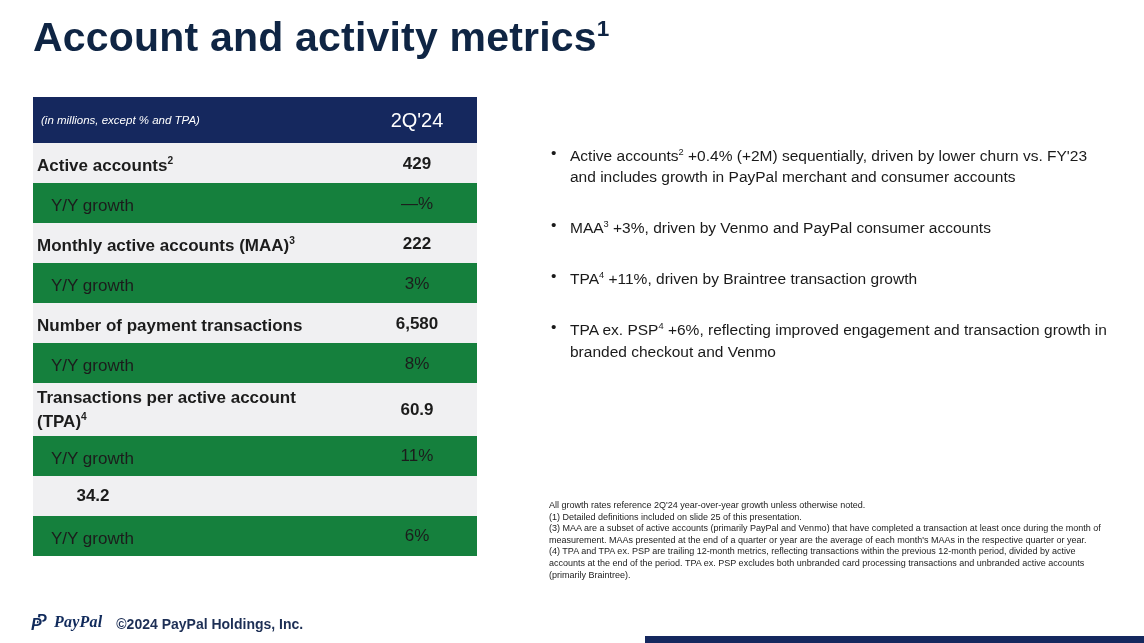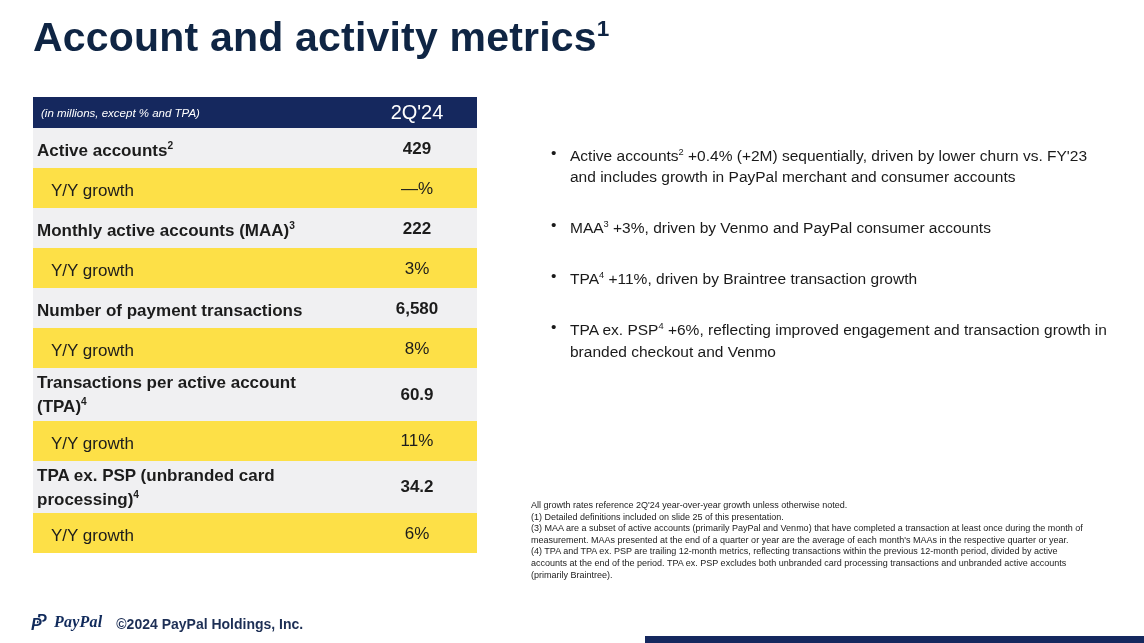--- a/index.html
+++ b/index.html
@@ -28,21 +28,21 @@
     position: absolute;
     left: 33px;
     top: 97px;
     width: 444px;
   }
   .t-header {
     display: flex;
     align-items: center;
     background: #15285e;
     color: #ffffff;
-    height: 31px;
+    height: 46px;
   }
   .t-note {
     flex: 1;
     font-style: italic;
     font-size: 11.5px;
     padding-left: 8px;
   }
   .t-period {
     width: 120px;
     text-align: center;
@@ -51,21 +51,21 @@
   }
   .t-row {
     display: flex;
     align-items: center;
     min-height: 40px;
     color: #1c1c1c;
     font-size: 17px;
     line-height: 19px;
   }
   .t-row.metric { background: #f0f0f2; font-weight: 700; }
-  .t-row.growth { background: #fde047; font-weight: 400; }
+  .t-row.growth { background: #15803d; font-weight: 400; }
   .t-label { flex: 1; padding: 5px 10px 5px 4px; }
   .t-row.growth .t-label { padding-left: 18px; }
   .t-label sup { font-size: 60%; vertical-align: super; }
   .t-value { width: 120px; text-align: center; }
 
   
   .bullets {
     position: absolute;
     left: 548px;
     top: 142px;
@@ -82,21 +82,21 @@
     width: 22px;
     flex: 0 0 22px;
     text-align: left;
     padding-left: 3px;
   }
   .bullet-text sup { font-size: 60%; vertical-align: super; }
 
   
   .footnotes {
     position: absolute;
-    left: 531px;
+    left: 549px;
     top: 500px;
     width: 560px;
     font-size: 9px;
     line-height: 11.6px;
     color: #222222;
   }
   .footnotes p { margin: 0; }
 
   
   .footer {
@@ -174,21 +174,20 @@
     </div>
     <div class="t-row metric">
       <span class="t-label"><span>Transactions per active account (TPA)</span><sup>4</sup></span>
       <span class="t-value">60.9</span>
     </div>
     <div class="t-row growth">
       <span class="t-label"><span>Y/Y growth</span><sup></sup></span>
       <span class="t-value">11%</span>
     </div>
     <div class="t-row metric">
-      <span class="t-label"><span>TPA ex. PSP (unbranded card processing)</span><sup>4</sup></span>
       <span class="t-value">34.2</span>
     </div>
     <div class="t-row growth">
       <span class="t-label"><span>Y/Y growth</span><sup></sup></span>
       <span class="t-value">6%</span>
     </div>
   </div>
 
   <div class="bullets">
     <div class="bullet">

